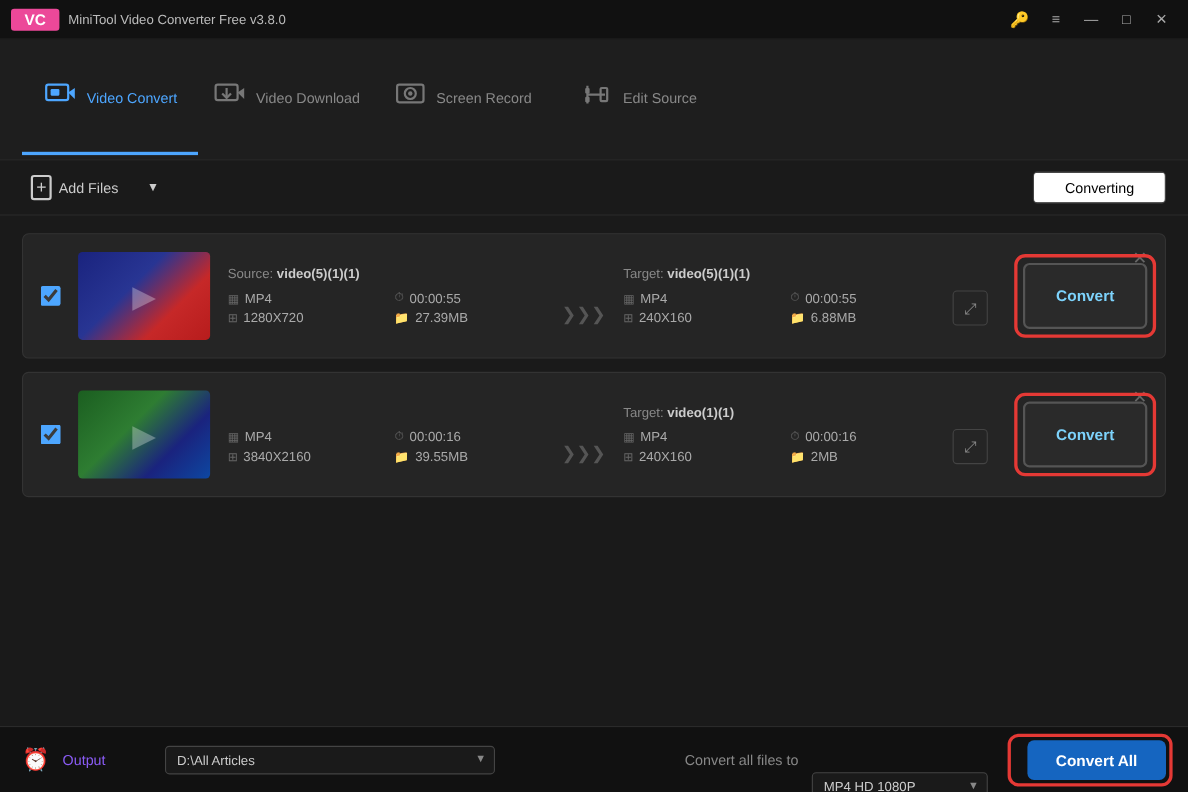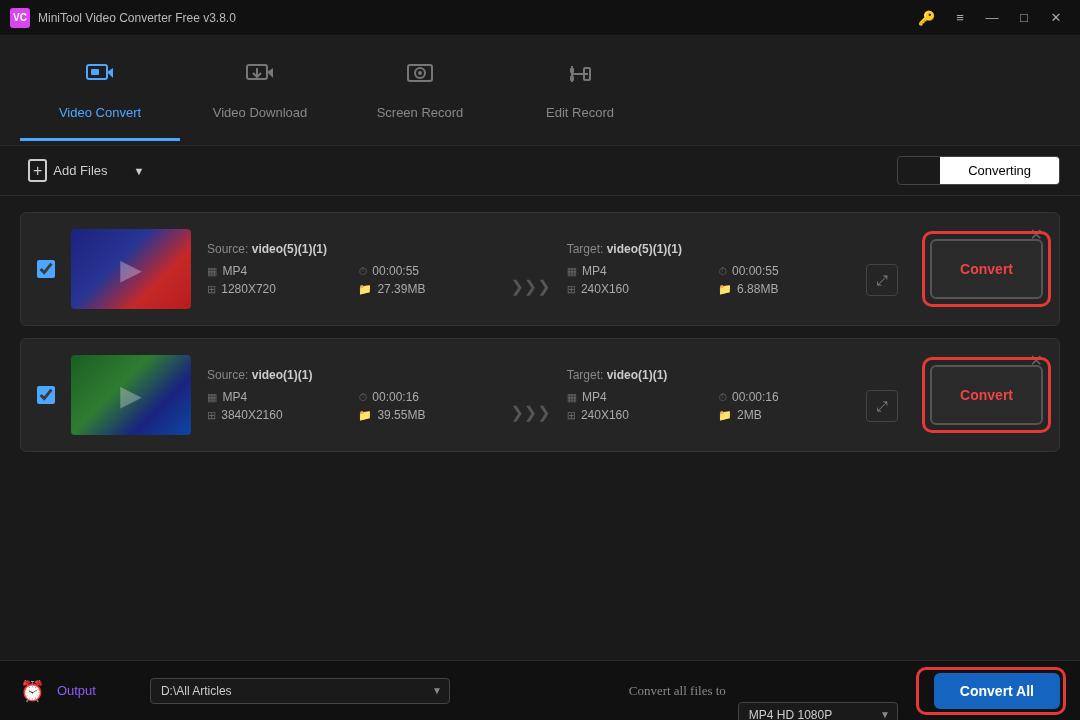--- a/index.html
+++ b/index.html
@@ -23,25 +23,25 @@
       justify-content: space-between;
       padding: 0 10px;
       border-bottom: 1px solid #222;
     }
     .title-bar-left {
       display: flex;
       align-items: center;
       gap: 8px;
     }
     .app-logo {
-      width: 20px; height: 20px;
-      background: #d946ef;
+      width: 44px; height: 20px;
+      background: #ec4899;
       border-radius: 3px;
       display: flex; align-items: center; justify-content: center;
-      font-size: 10px; font-weight: bold; color: white;
+      font-size: 14px; font-weight: bold; color: white;
     }
     .title-bar-title {
       color: #bbb;
       font-size: 12px;
     }
     .title-bar-controls {
       display: flex;
       gap: 4px;
       align-items: center;
     }
@@ -66,21 +66,21 @@
     .nav-bar {
       background: #1e1e1e;
       height: 110px;
       display: flex;
       align-items: center;
       padding: 0 20px;
       border-bottom: 1px solid #2a2a2a;
     }
     .nav-tab {
       display: flex;
-      flex-direction: column;
+      flex-direction: row;
       align-items: center;
       justify-content: center;
       width: 160px;
       height: 100px;
       cursor: pointer;
       color: #888;
       gap: 8px;
       border-bottom: 3px solid transparent;
       transition: all 0.2s;
     }
@@ -134,21 +134,20 @@
       padding: 4px 6px;
       border-radius: 3px;
     }
 
     .tab-group {
       display: flex;
       margin-left: auto;
       border: 1px solid #444;
       border-radius: 4px;
       overflow: hidden;
-      padding-left: 42px;
     }
     .tab-btn {
       padding: 6px 28px;
       background: transparent;
       border: none;
       cursor: pointer;
       color: #888;
       font-size: 13px;
     }
     .tab-btn.active {
@@ -272,21 +271,21 @@
     
     .convert-btn-wrap {
       margin-left: 16px;
       position: relative;
     }
     .convert-btn {
       padding: 20px 28px;
       background: #2a2a2a;
       border: 2px solid #555;
       border-radius: 6px;
-      color: #ef4444;
+      color: #7dd3fc;
       font-size: 14px;
       font-weight: 600;
       cursor: pointer;
       position: relative;
       z-index: 1;
     }
     .convert-btn-circle {
       position: absolute;
       inset: -8px;
       border-radius: 10px;
@@ -349,21 +348,20 @@
       right: 8px;
       color: #888;
       pointer-events: none;
       font-size: 10px;
     }
 
     .convert-all-label {
       margin-left: auto;
       color: #888;
       font-size: 13px;
-      font-family: Liberation Serif, serif;
     }
     .convert-all-wrap {
       position: relative;
       display: flex;
       align-items: center;
       margin-top: 48px;
     }
     .convert-all-btn {
       padding: 10px 26px;
       background: #1565c0;
@@ -436,21 +434,21 @@
   <div class="nav-tab">
     <div class="nav-tab-icon">
       <svg width="32" height="32" viewBox="0 0 32 32" fill="none">
         <line x1="8" y1="8" x2="8" y2="24" stroke="#777" stroke-width="2"></line>
         <line x1="8" y1="16" x2="24" y2="16" stroke="#777" stroke-width="2"></line>
         <rect x="20" y="10" width="6" height="12" rx="1" stroke="#777" stroke-width="2" fill="none"></rect>
         <rect x="6" y="10" width="4" height="5" rx="1" fill="#777"></rect>
         <rect x="6" y="18" width="4" height="5" rx="1" fill="#777"></rect>
       </svg>
     </div>
-    <span class="nav-tab-label">Edit Record</span>
+    <span class="nav-tab-label">Edit Source</span>
   </div>
 </div>
 
 <div class="sub-toolbar">
   <button class="add-files-btn">
     <span class="add-files-icon">+</span>
     <span>Add Files</span>
   </button>
   <button class="dropdown-arrow">▼</button>
 
@@ -532,23 +530,20 @@
   <div class="file-card">
     <button class="card-close">✕</button>
     <input type="checkbox" class="card-checkbox" checked="" style="">
     <div class="thumbnail thumb-2">
       <div class="thumb-overlay">▶</div>
     </div>
 
     <div class="file-info">
 
       <div class="source-section">
-        <div class="section-label">
-          Source: <span>video(1)(1)</span>
-        </div>
         <div class="meta-grid">
           <div class="meta-item">
             <span class="meta-icon">▦</span>
             <span>MP4</span>
           </div>
           <div class="meta-item">
             <span class="meta-icon">⏱</span>
             <span>00:00:16</span>
           </div>
           <div class="meta-item">

